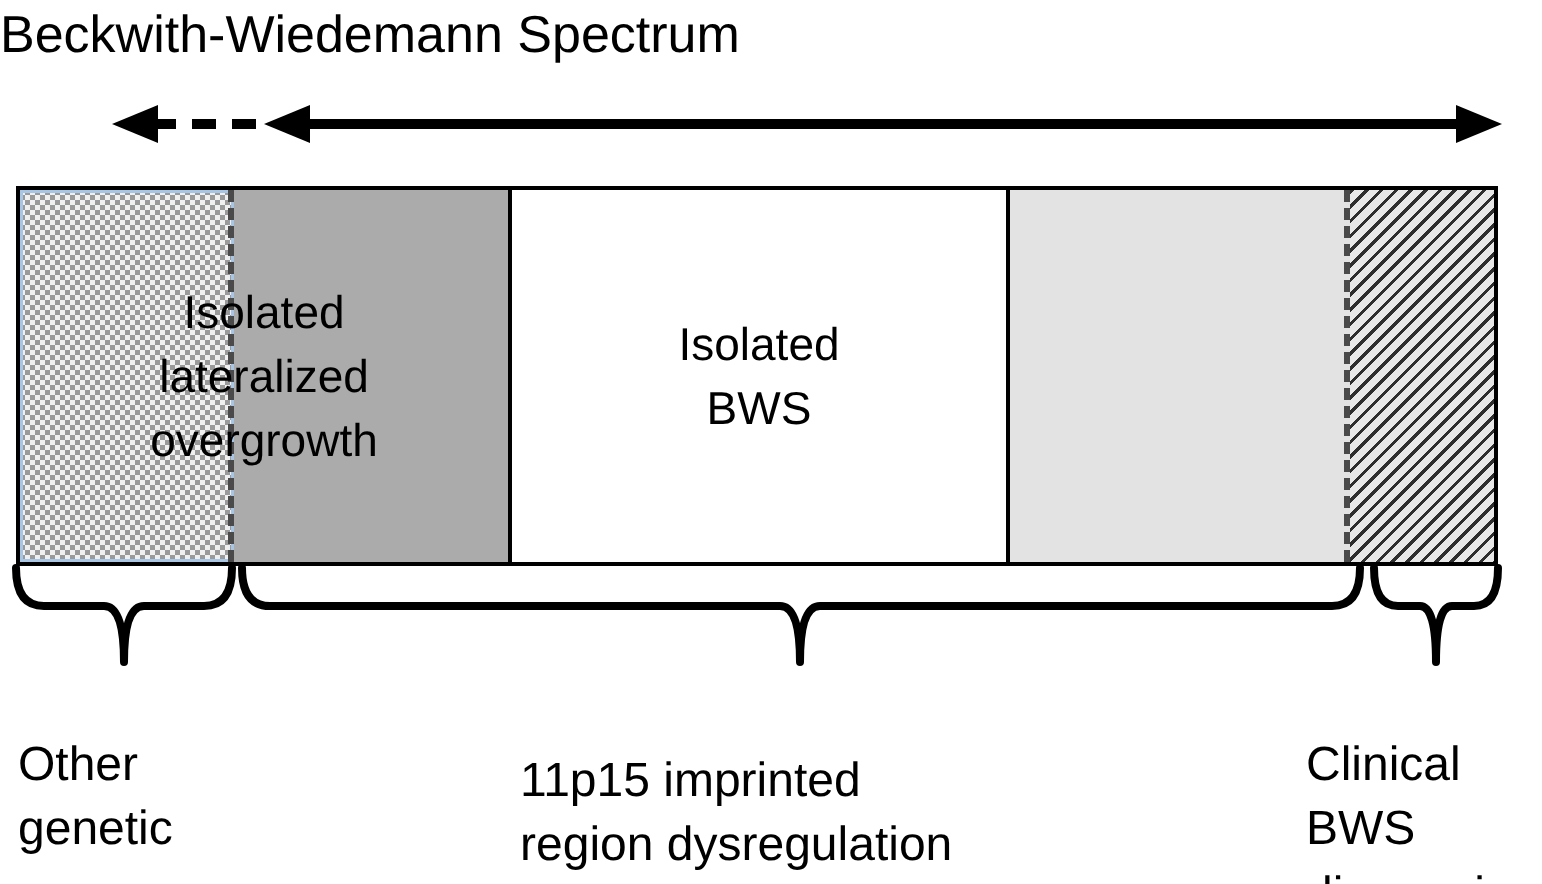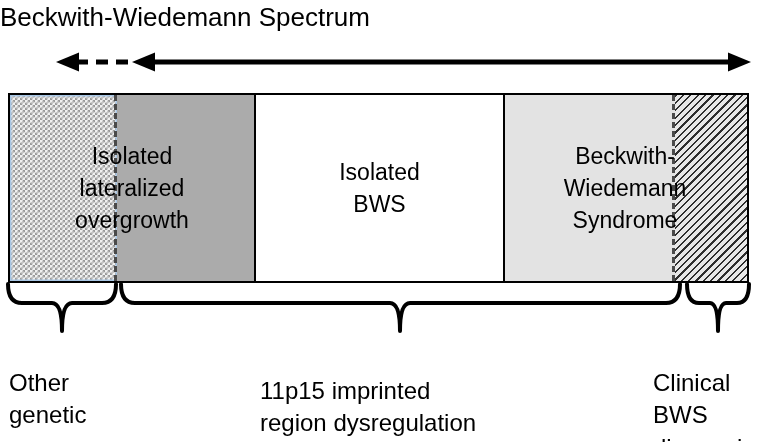--- a/index.html
+++ b/index.html
@@ -95,23 +95,20 @@
     <div class="section sec-hatch"></div>
 
     <div class="divider div-1"></div>
     <div class="divider div-2"></div>
 
     <div class="bar-label lbl-isolated">Isolated
 lateralized
 overgrowth</div>
     <div class="bar-label lbl-atypical">Isolated
 BWS</div>
-    <div class="bar-label lbl-bws">Beckwith-
-Wiedemann
-Syndrome</div>
   </div>
 
   <svg id="braces" class="layer">
     <path class="stroke" stroke-width="4" stroke-linecap="round" stroke-linejoin="round" d="M8,3 Q8,22 22,22 L52,22 Q62,22 62,50 Q62,22 72,22 L102,22 Q116,22 116,3"></path>
     <path class="stroke" stroke-width="4" stroke-linecap="round" stroke-linejoin="round" d="M121,3 Q121,22 135,22 L390,22 Q400,22 400,50 Q400,22 410,22 L666,22 Q680,22 680,3"></path>
     <path class="stroke" stroke-width="4" stroke-linecap="round" stroke-linejoin="round" d="M687,3 Q687,22 699,22 L710,22 Q718,22 718,50 Q718,22 726,22 L737,22 Q749,22 749,3"></path>
   </svg>
 
   <div class="brace-label lbl-other">Other
 genetic

